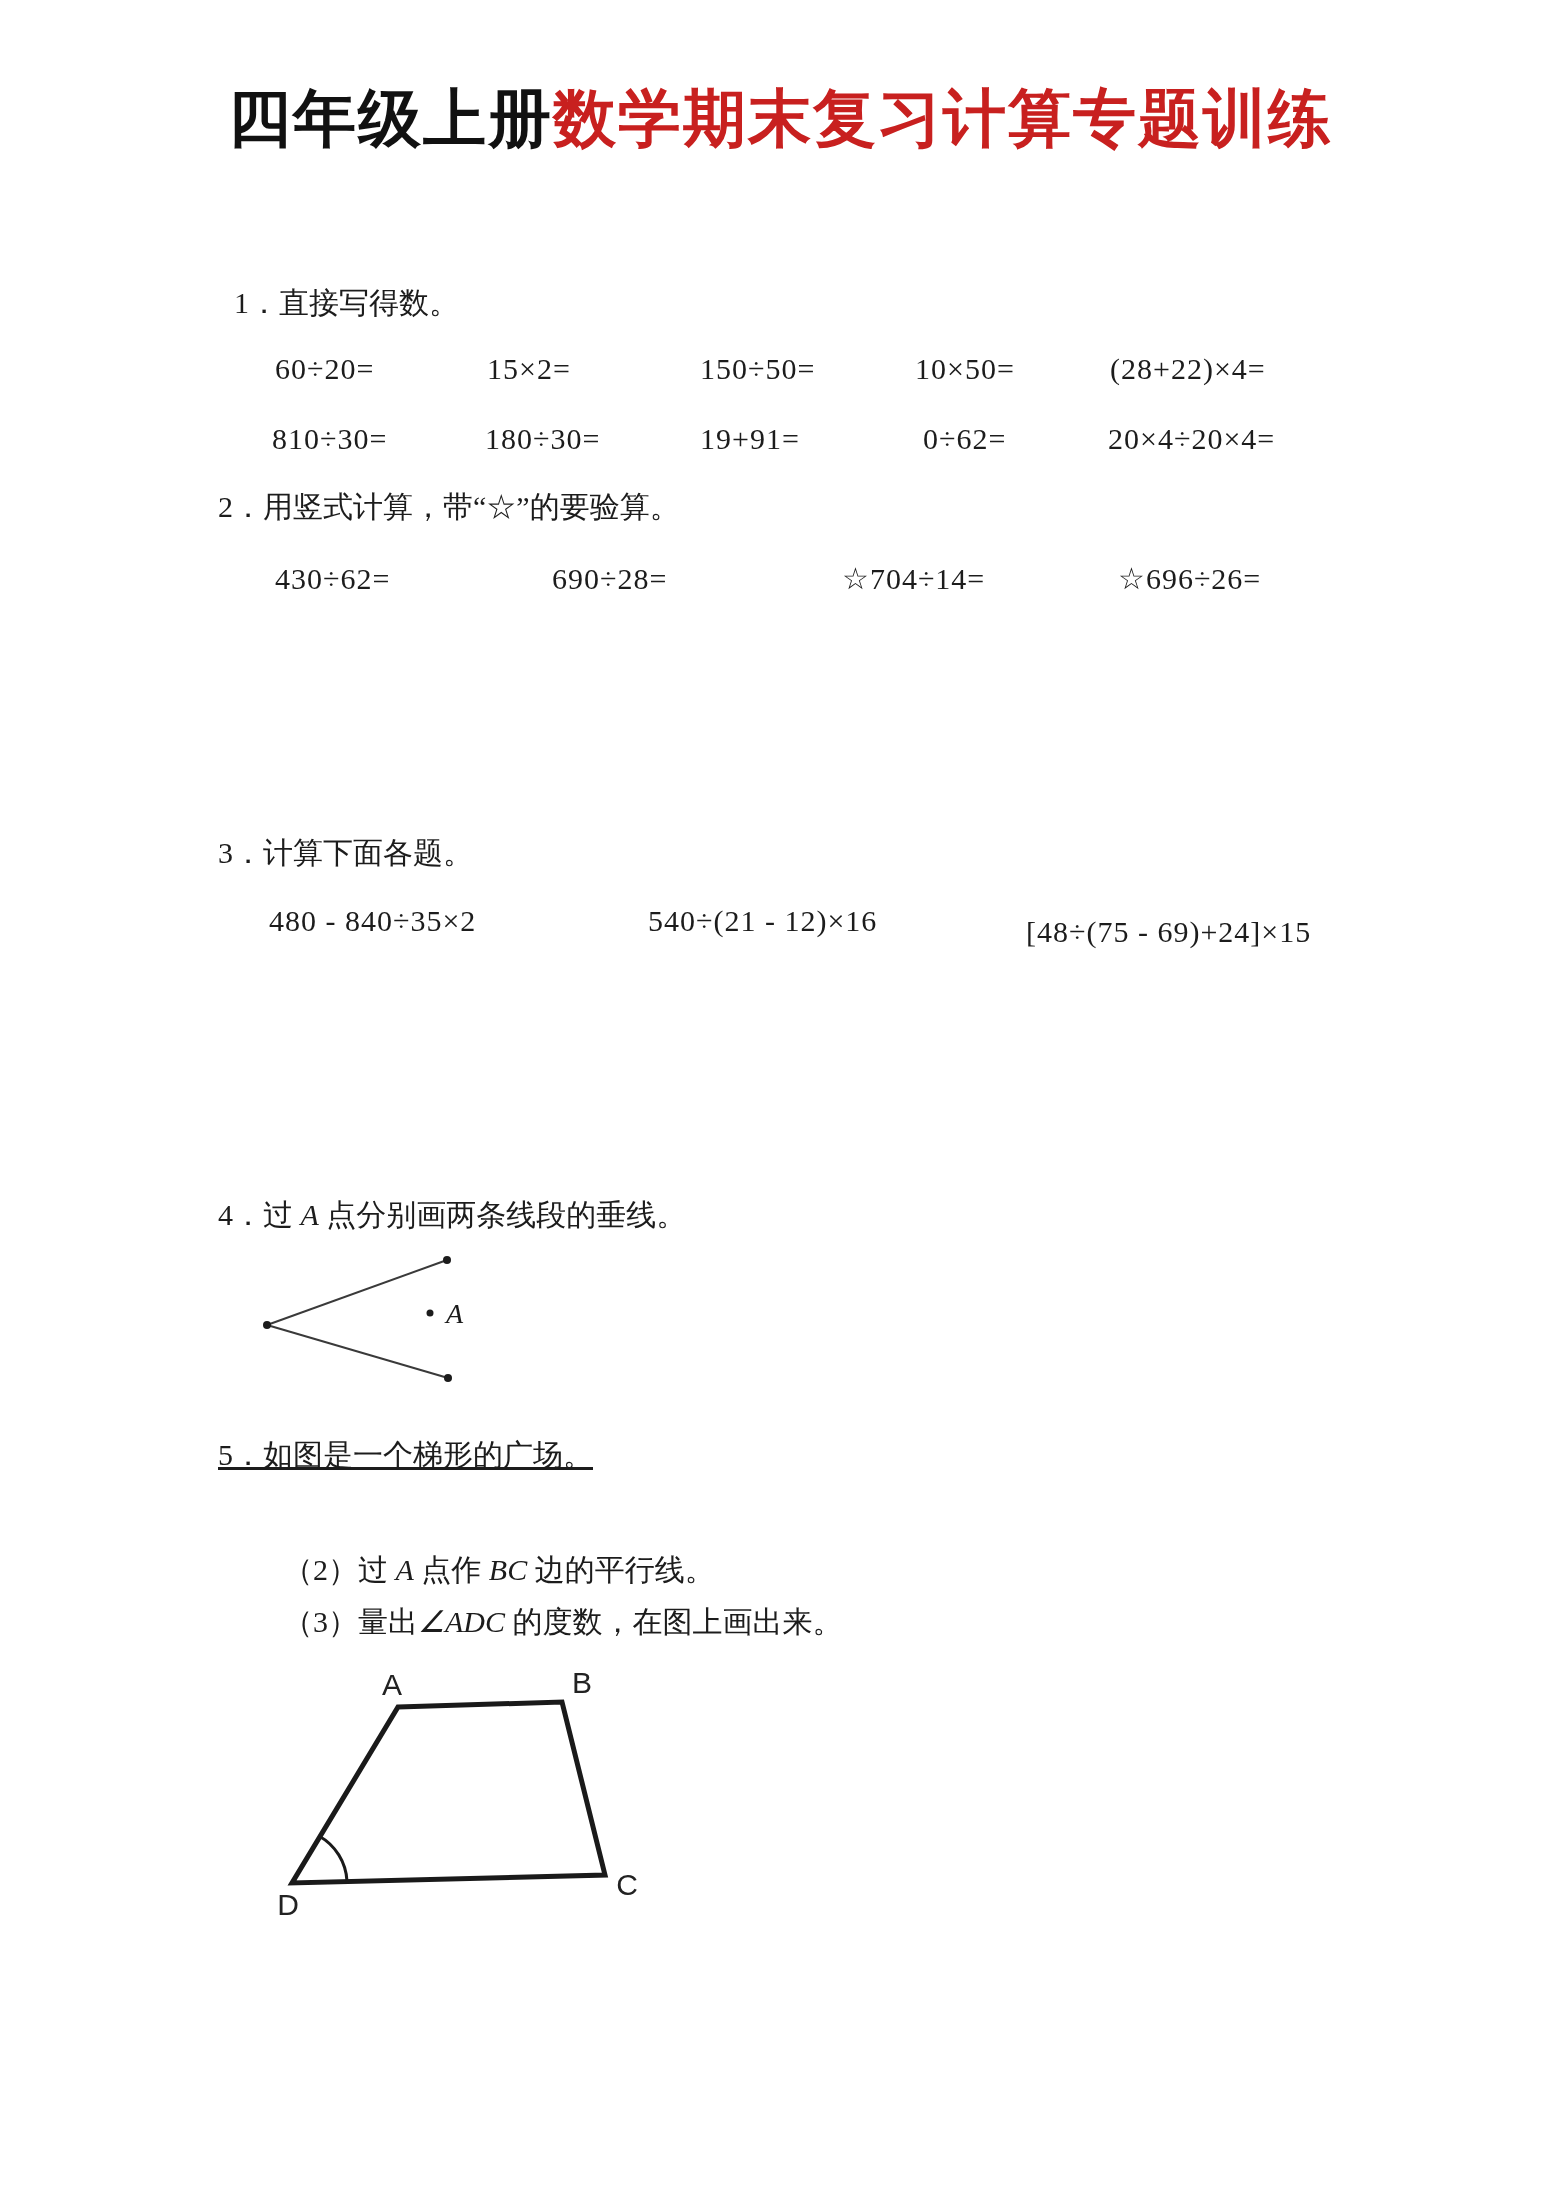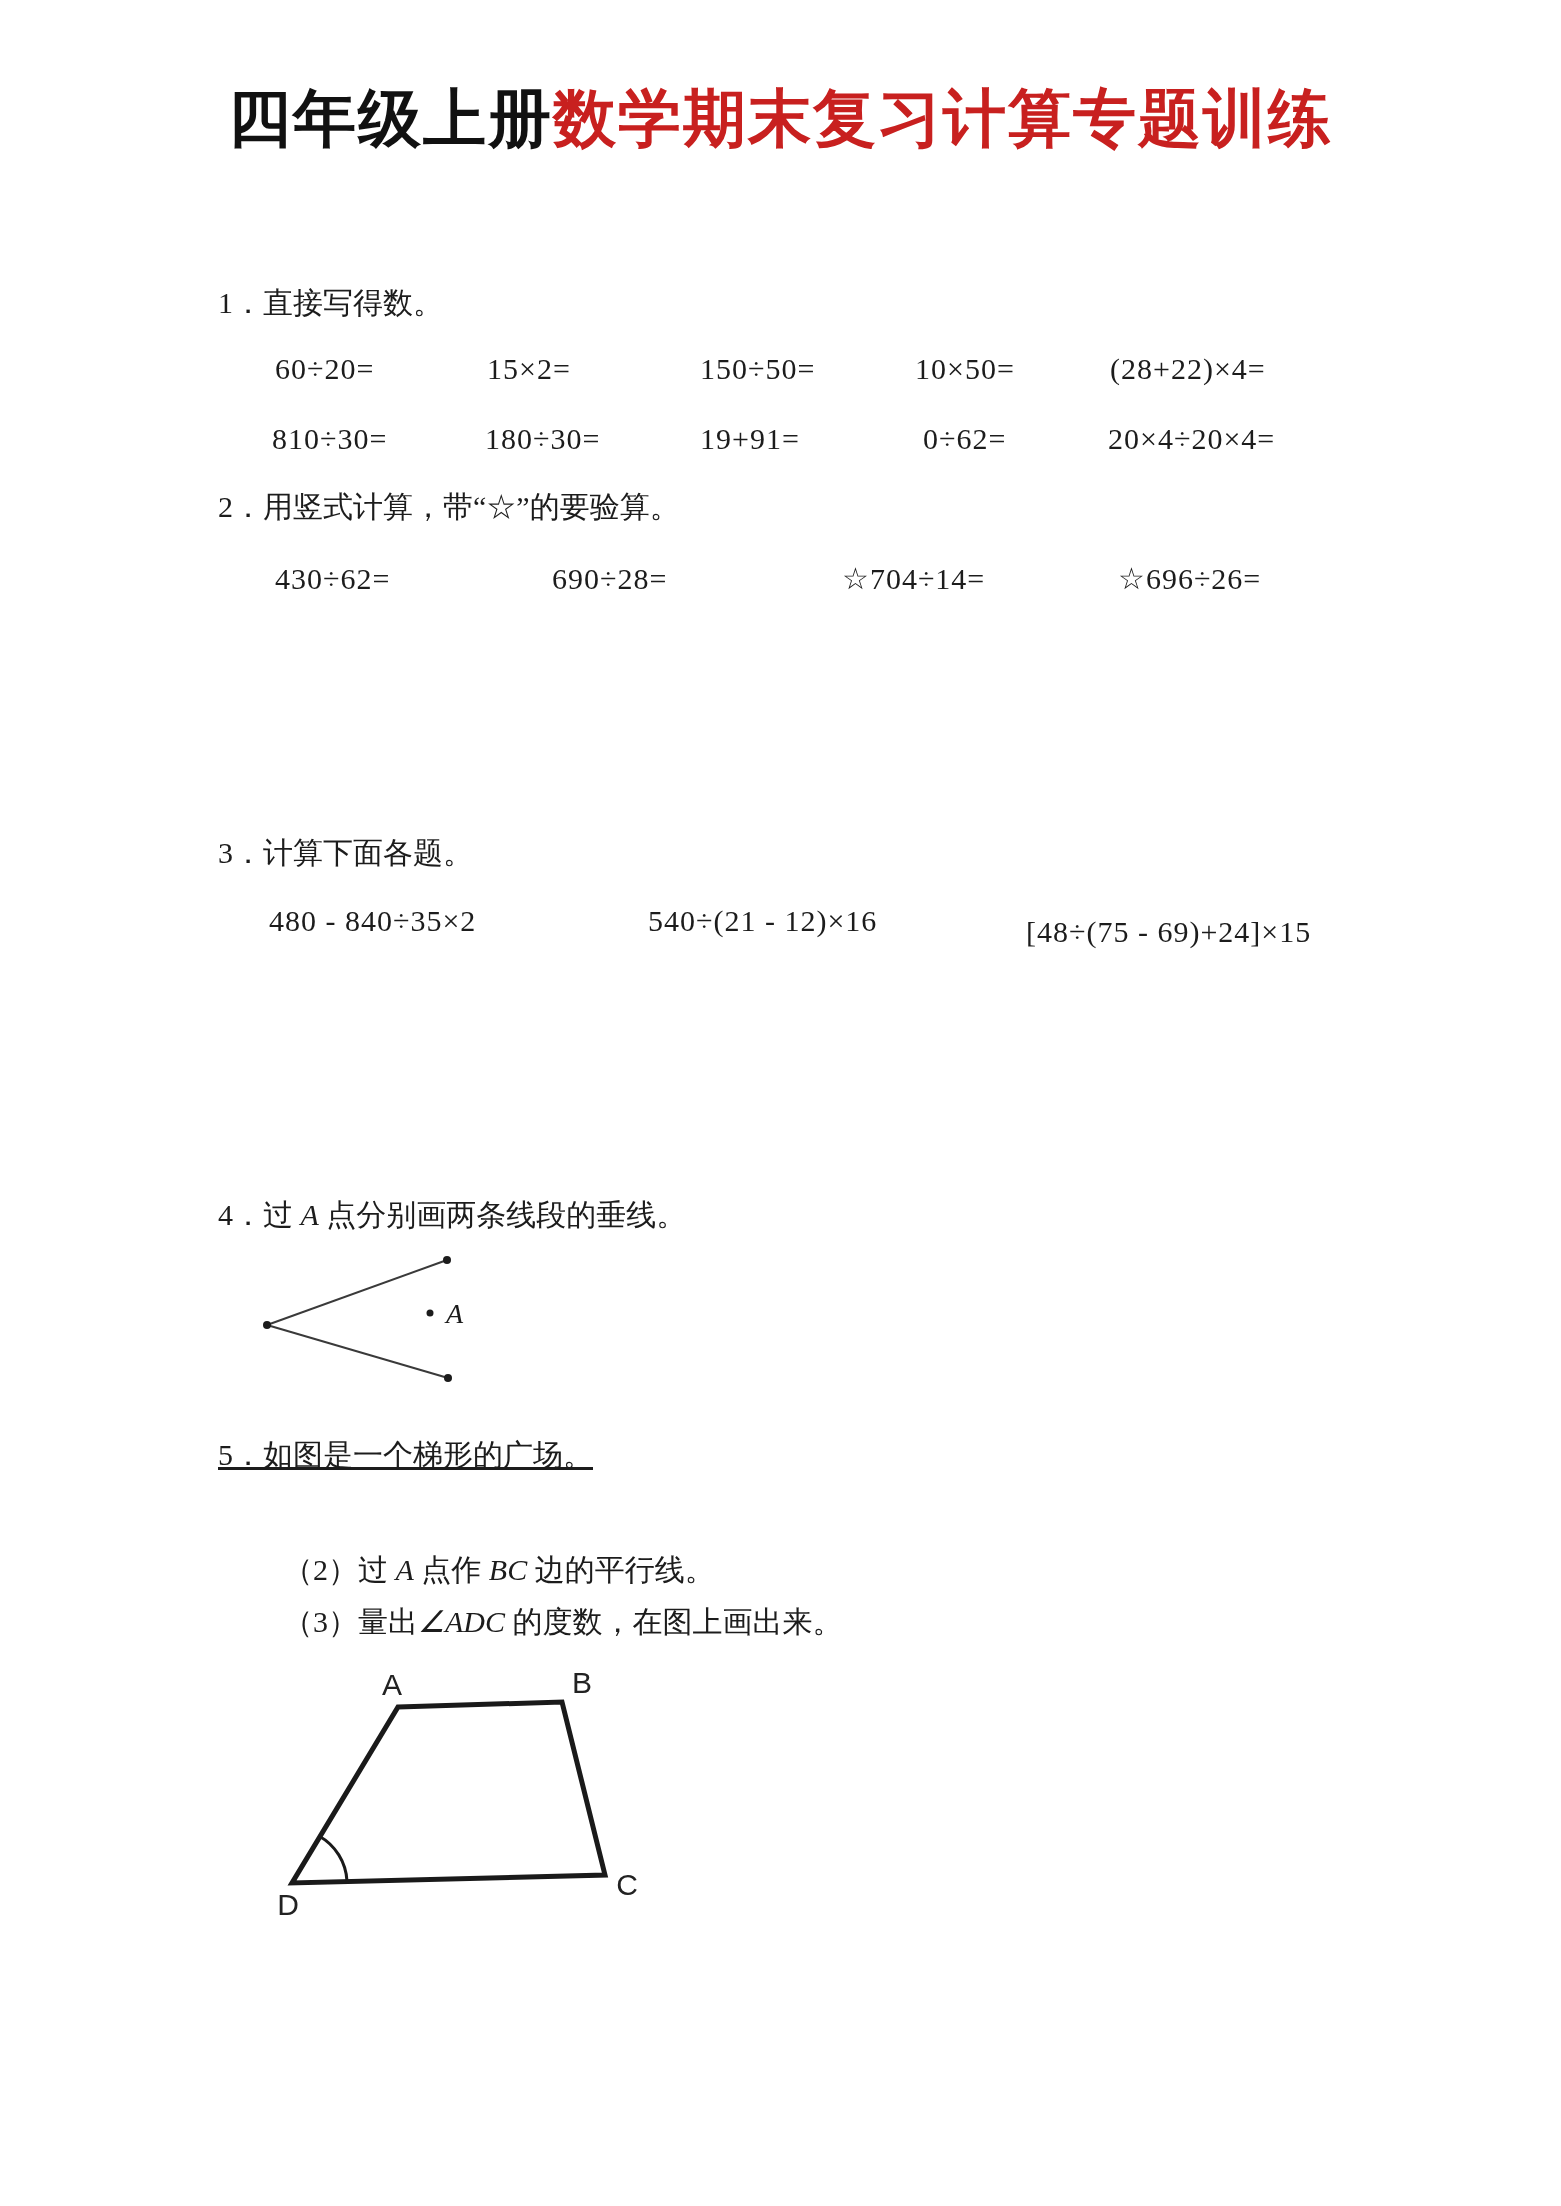--- a/index.html
+++ b/index.html
@@ -53,21 +53,21 @@
     fill: #1c1c1c;
   }
 </style>
 </head>
 <body>
 
 <div class="page">
 
   <div class="title"><span>四年级上册</span><span class="red" style="color: rgb(200, 32, 31);">数学期末复习计算专题训练</span></div>
 
-  <div class="line" style="left:218px; top:286px;">1．直接写得数。</div>
+  <div class="line" style="left:234px; top:286px;">1．直接写得数。</div>
   <div class="expr" style="left:275px; top:352px;">60÷20=</div>
   <div class="expr" style="left:487px; top:352px;">15×2=</div>
   <div class="expr" style="left:700px; top:352px;">150÷50=</div>
   <div class="expr" style="left:915px; top:352px;">10×50=</div>
   <div class="expr" style="left:1110px; top:352px;">(28+22)×4=</div>
 
   <div class="expr" style="left:272px; top:422px;">810÷30=</div>
   <div class="expr" style="left:485px; top:422px;">180÷30=</div>
   <div class="expr" style="left:700px; top:422px;">19+91=</div>
   <div class="expr" style="left:907px; top:422px;margin-left:16px;">0÷62=</div>

